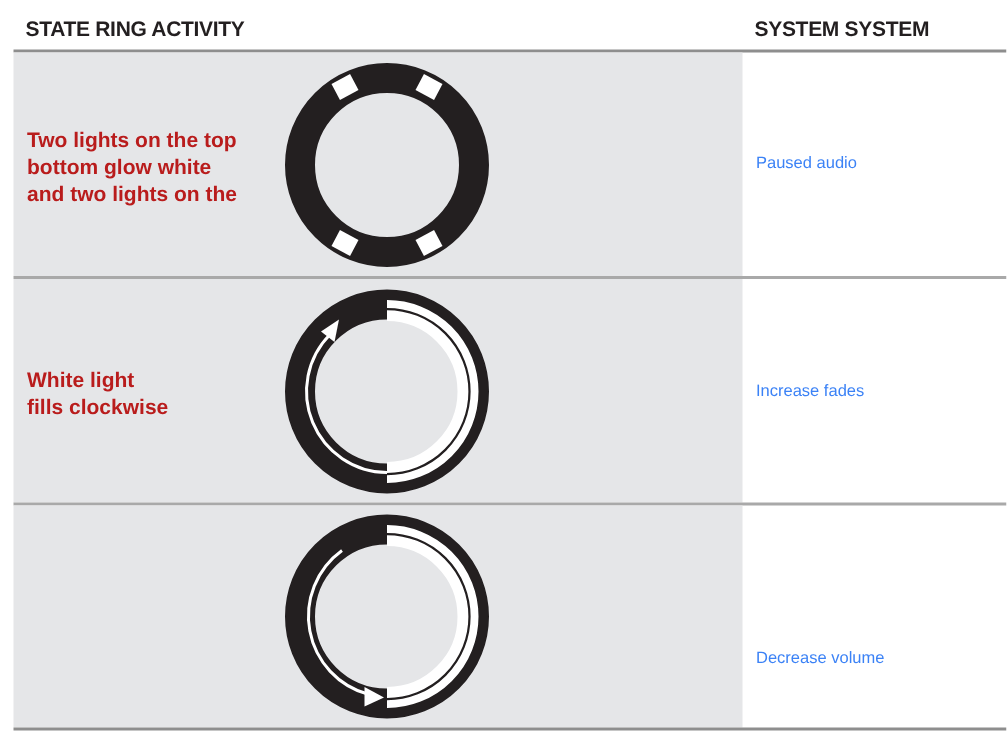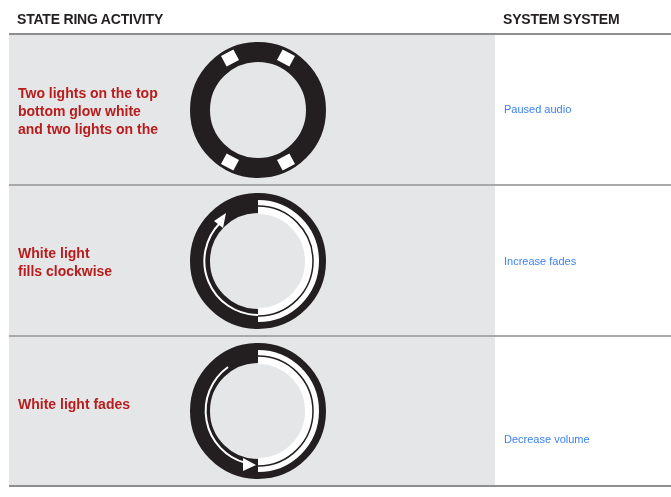--- a/index.html
+++ b/index.html
@@ -58,21 +58,20 @@
       <polygon points="36,22 24,30 33,37" fill="#ffffff"></polygon>
     </svg>
   </div>
   <div class="state" style="top:69px;">Increase fades</div>
 </div>
 <div class="sep" style="top:335px;"></div>
 
 <div class="row" style="top:337px; height:148px;">
   <div class="cell-left">
     <div class="desc" style="top:58px;">
-      <div>White light fades</div>
     </div>
     <svg class="ring" style="top:4px;" viewBox="0 0 140 140">
       <circle cx="68" cy="70" r="58" fill="none" stroke="#231f20" stroke-width="20"></circle>
       <path d="M68,16 A54,54 0 0 1 68,124" fill="none" stroke="#ffffff" stroke-width="14"></path>
       <path d="M68,15 A55,55 0 0 1 68,125" fill="none" stroke="#231f20" stroke-width="1.5"></path>
       <path d="M38,26 A54,54 0 0 0 56,122" fill="none" stroke="#ffffff" stroke-width="2"></path>
       <polygon points="66,124 53,117 53,130" fill="#ffffff"></polygon>
     </svg>
   </div>
   <div class="state" style="top:68px;margin-top:28px;">Decrease volume</div>

